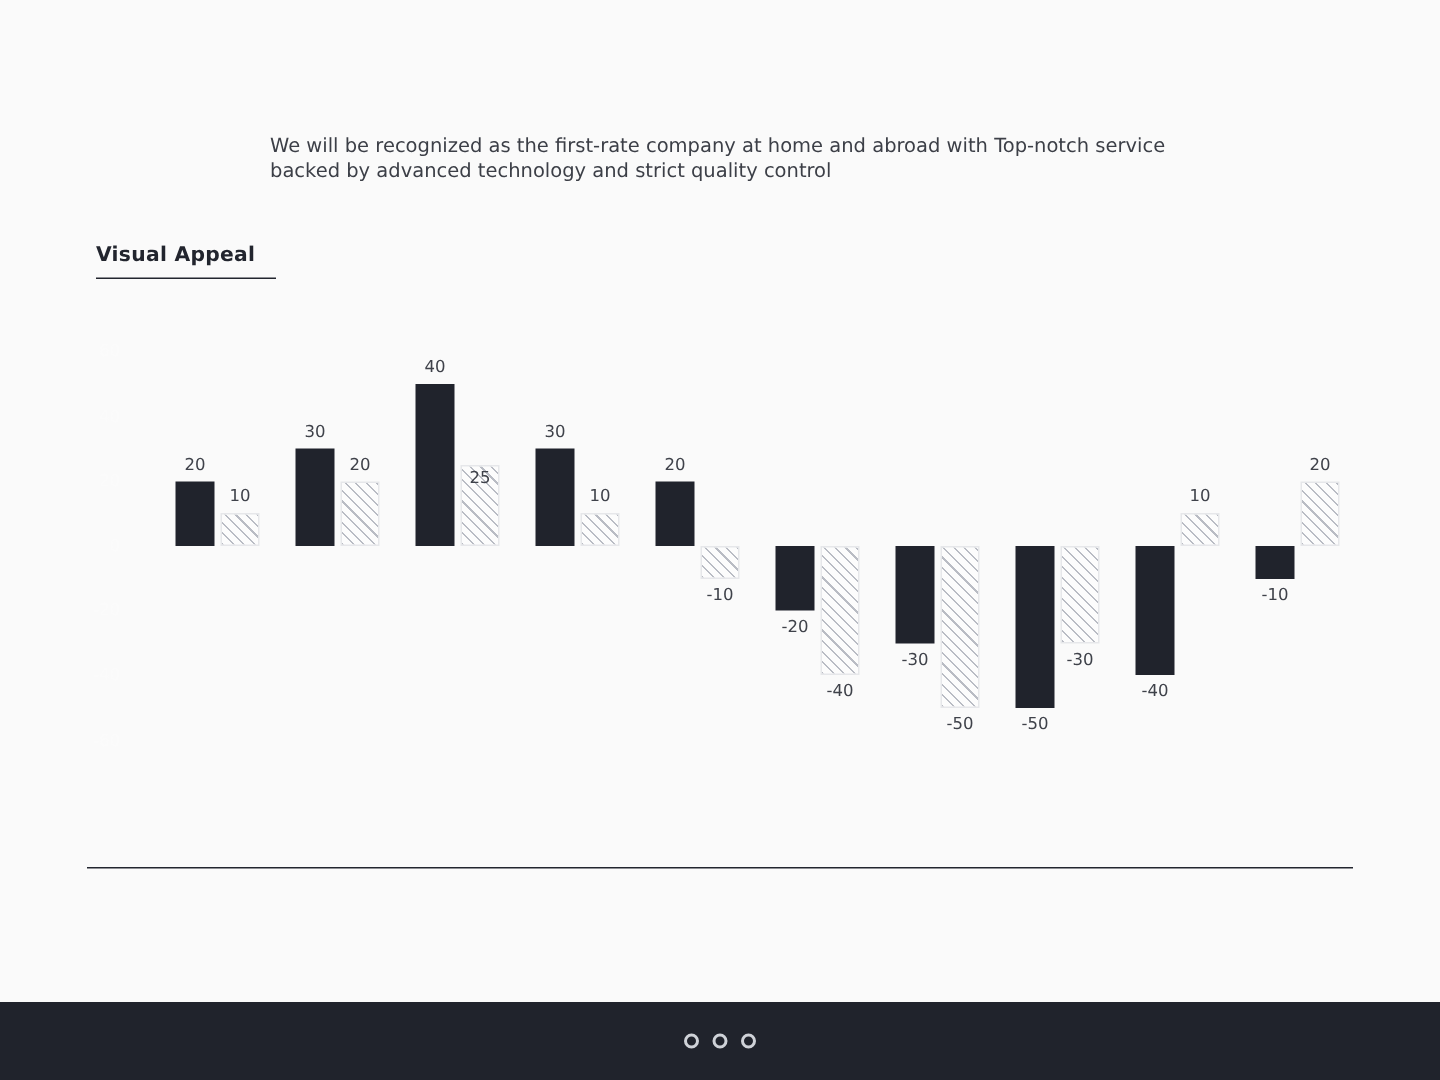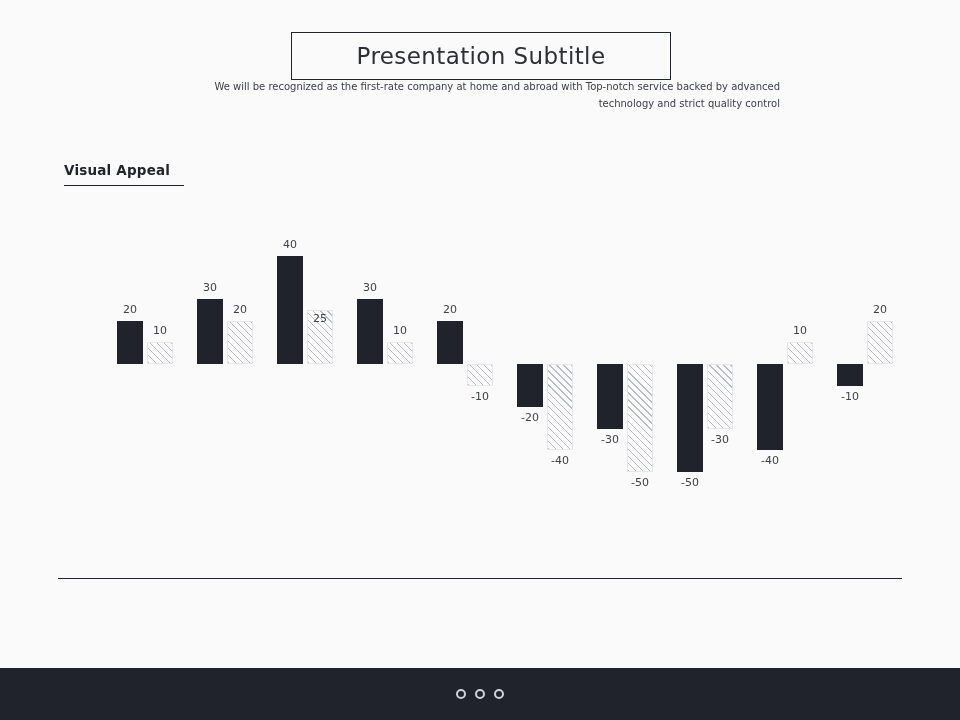--- a/index.html
+++ b/index.html
@@ -15,22 +15,22 @@
   .title-box{
     position:absolute;left:291px;top:32px;width:378px;height:46px;
     border:1px solid #22252e;background:#fafafa;
     display:flex;align-items:center;justify-content:center;
   }
   .title-text{
     font-family:"DejaVu Sans","Liberation Sans",sans-serif;
     font-size:23px;color:#2c2f38;letter-spacing:.4px;font-weight:400;
   }
   .subtitle{
-    position:absolute;left:180px;top:78px;width:600px;
-    text-align:right;font-size:10px;line-height:17px;color:#3c3f47;
+    position:absolute;left:180px;top:89px;width:600px;
+    text-align:left;font-size:13px;line-height:17px;color:#3c3f47;
     font-family:"DejaVu Sans","Liberation Sans",sans-serif;
   }
 
   
   .section-head{
     position:absolute;left:64px;top:162px;width:120px;
     font-family:"DejaVu Sans","Liberation Sans",sans-serif;
     font-size:13.5px;font-weight:bold;color:#22252e;letter-spacing:.2px;
   }
   .section-rule{
@@ -79,23 +79,20 @@
   .dot{
     width:10px;height:10px;border-radius:50%;
     border:2px solid #cfd2d8;box-sizing:border-box;background:transparent;
   }
 </style>
 </head>
 <body>
 
 <div class="slide">
 
-  <div class="title-box">
-    <div class="title-text">Presentation Subtitle</div>
-  </div>
 
   <div class="subtitle">We will be recognized as the first-rate company at home and abroad with Top-notch service backed by advanced  technology and strict quality control</div>
 
   <div class="section-head">Visual Appeal</div>
   <div class="section-rule"></div>
 
   <div class="chart" id="chart">
       <div class="ylabel" style="left: 44px; top: 28.4px;">60</div>
       <div class="ylabel" style="left: 44px; top: 71.6px;">40</div>
       <div class="ylabel" style="left: 44px; top: 114.8px;">20</div>

